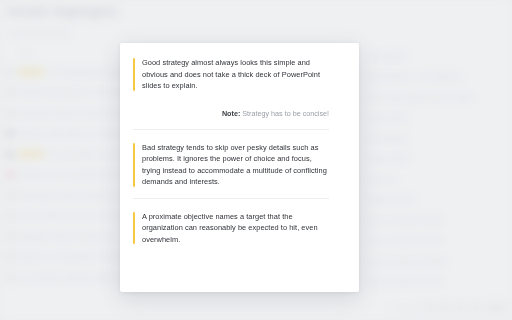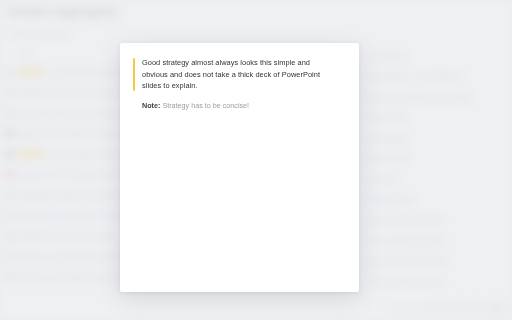--- a/index.html
+++ b/index.html
@@ -162,24 +162,25 @@
   }
   .quote-text {
     font-size: 7.4px;
     line-height: 11.5px;
     color: #2f3237;
     margin: 0;
     letter-spacing: .05px;
   }
   .quote-note {
     padding-left: 9px;
-    margin-top: 8px;
+    margin-top: 16px;
     font-size: 7.2px;
     line-height: 11px;
     color: #9aa0a8;
+    text-align: right;
   }
   .quote-note .note-label {
     font-weight: bold;
     color: #3a3e45;
   }
 </style>
 </head>
 <body>
 
 <div id="bg-page">
@@ -276,17 +277,29 @@
       <div class="quote-body">
         <span class="quote-bar"></span>
         <p class="quote-text">Good strategy almost always looks this simple and obvious and does not take a thick deck of PowerPoint slides to explain.</p>
       </div>
       <div class="quote-note">
         <span class="note-label">Note:</span>
         <span>Strategy has to be concise!</span>
       </div>
     </div>
 
-
-
+    <div class="quote-block">
+      <div class="quote-body">
+        <span class="quote-bar"></span>
+        <p class="quote-text">Bad strategy tends to skip over pesky details such as problems. It ignores the power of choice and focus, trying instead to accommodate a multitude of conflicting demands and interests.</p>
+      </div>
+    </div>
+
+
+    <div class="quote-block">
+      <div class="quote-body">
+        <span class="quote-bar"></span>
+        <p class="quote-text">A proximate objective names a target that the organization can reasonably be expected to hit, even overwhelm.</p>
+      </div>
+    </div>
 
   </div>
 </div>
 
 </body></html>

